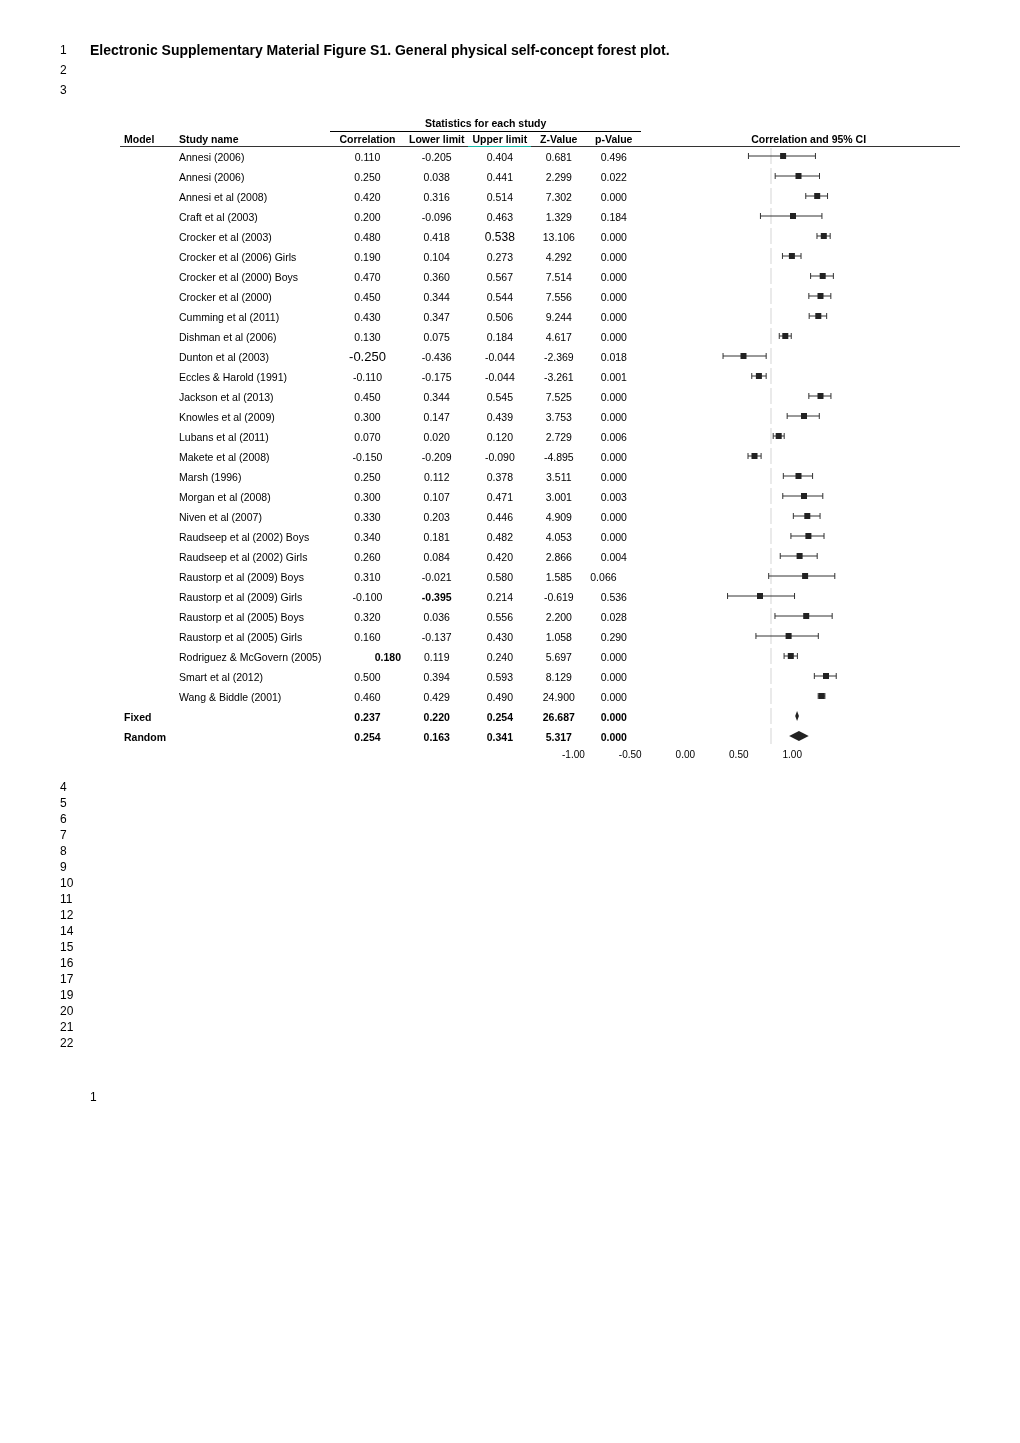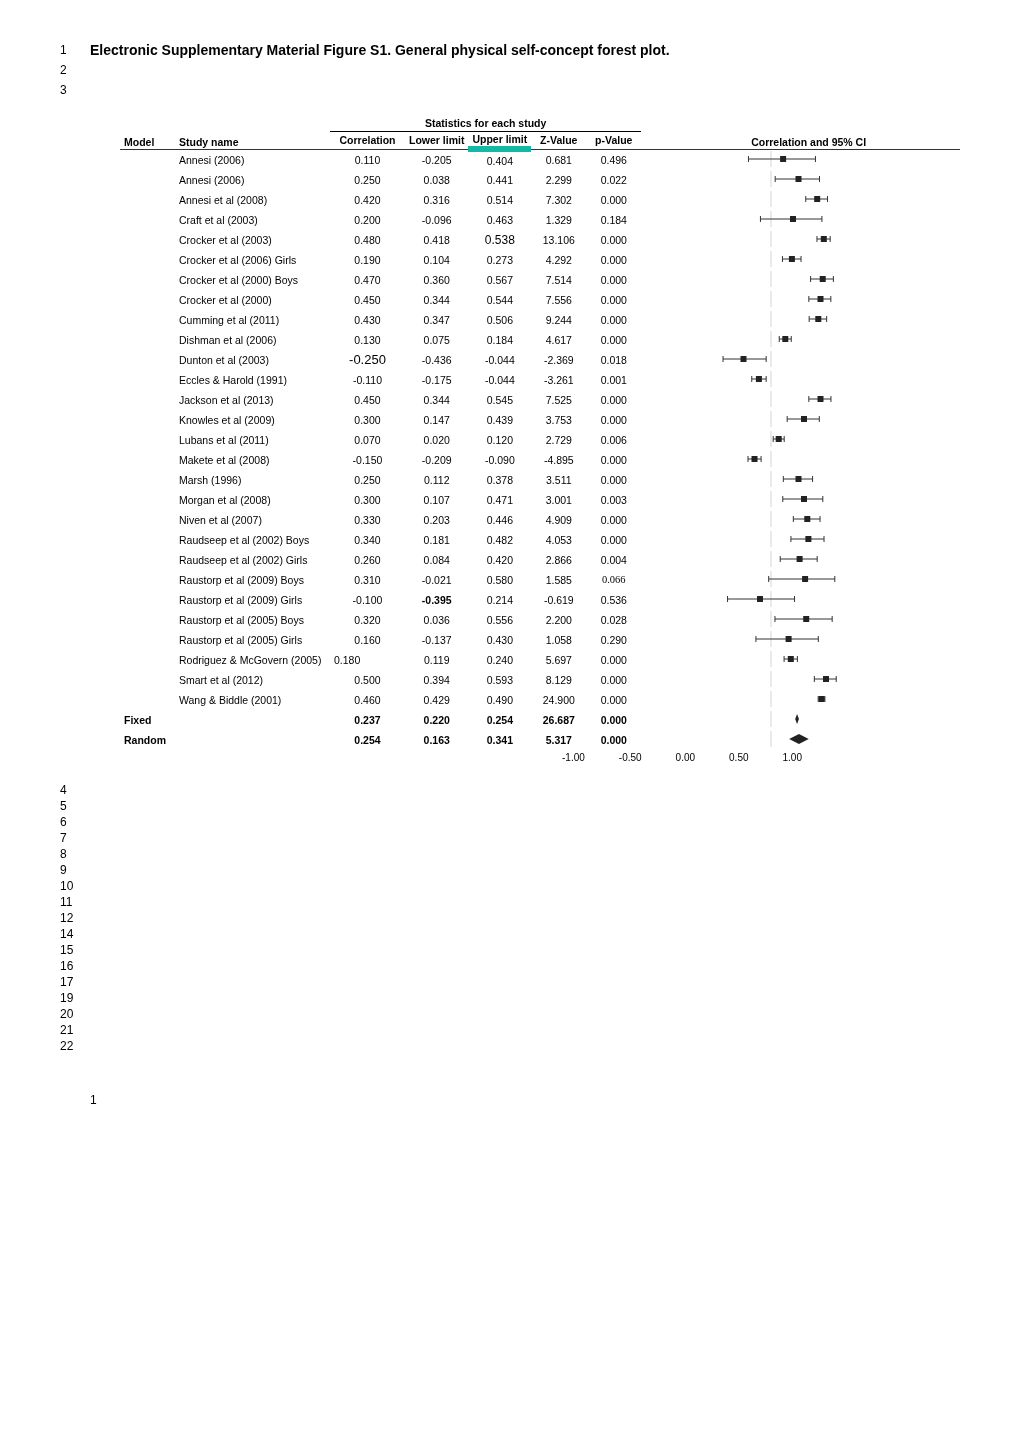--- a/index.html
+++ b/index.html
@@ -52,21 +52,21 @@
       <thead>
         <tr>
           <th class="col-model left-align" rowspan="2" style="font-size:10.5px; font-weight:bold; vertical-align:bottom; border-bottom:1px solid #333;">Model</th>
           <th class="col-study left-align" rowspan="2" style="font-size:10.5px; font-weight:bold; vertical-align:bottom; border-bottom:1px solid #333;">Study name</th>
           <th colspan="5" style="font-size:10.5px; font-weight:bold; text-align:center; border-bottom:1px solid #000; padding-bottom:2px;">Statistics for each study</th>
           <th rowspan="2" style="font-size:10.5px; font-weight:bold; text-align:center; vertical-align:bottom; border-bottom:1px solid #333; padding-left:20px;">Correlation and 95% CI</th>
         </tr>
         <tr>
           <th class="col-corr" style="font-size:10.5px; font-weight:bold; border-bottom:1px solid #333;">Correlation</th>
           <th class="col-lower" style="font-size:10.5px; font-weight:bold; border-bottom:1px solid #333;">Lower limit</th>
-          <th class="col-upper" style="font-size:10.5px; font-weight:bold; border-bottom:6px solid #14b8a6;text-align:right;">Upper limit</th>
+          <th class="col-upper" style="font-size:10.5px; font-weight:bold; border-bottom:1px solid #14b8a6;text-align:right;">Upper limit</th>
           <th class="col-zval" style="font-size:10.5px; font-weight:bold; border-bottom:1px solid #333;">Z-Value</th>
           <th class="col-pval" style="font-size:10.5px; font-weight:bold; border-bottom:1px solid #333;">p-Value</th>
         </tr>
       </thead>
       <tbody id="forest-tbody">
       <tr>
             <td style="font-size: 10.5px; line-height: 16px; font-weight: normal; padding: 1px 4px;"></td>
             <td style="font-size: 10.5px; line-height: 16px; font-weight: normal; padding: 1px 4px;">Annesi (2006)</td>
             <td style="font-size: 10.5px; line-height: 16px; text-align: center; font-weight: normal; padding: 1px 4px;">0.110</td>
             <td style="font-size: 10.5px; line-height: 16px; text-align: center; font-weight: normal; padding: 1px 4px;">-0.205</td>
@@ -401,21 +401,21 @@
                 <rect x="135.6" y="5" width="6" height="6" fill="#222"></rect>
               </svg></td>
           </tr>
           <tr>
             <td style="font-size: 10.5px; line-height: 16px; font-weight: normal; padding: 1px 4px;"></td>
             <td style="font-size: 10.5px; line-height: 16px; font-weight: normal; padding: 1px 4px;">Raustorp et al (2009) Boys</td>
             <td style="font-size: 10.5px; line-height: 16px; text-align: center; font-weight: normal; padding: 1px 4px;">0.310</td>
             <td style="font-size: 10.5px; line-height: 16px; text-align: center; font-weight: normal; padding: 1px 4px;">-0.021</td>
             <td style="font-size: 10.5px; line-height: 16px; text-align: center; font-weight: normal; padding: 1px 4px;">0.580</td>
             <td style="font-size: 10.5px; line-height: 16px; text-align: center; font-weight: normal; padding: 1px 4px;">1.585</td>
-            <td style="font-size: 10.5px; line-height: 16px; text-align: center; font-weight: normal; padding: 1px 4px; font-family: Liberation Serif, serif;">0.066</td>
+            <td style="font-size: 10.5px; line-height: 16px; font-weight: normal; padding: 1px 4px;">0.066</td>
             <td style="padding: 1px 4px 1px 20px;"><svg width="220" height="16">
                 <line x1="110" y1="0" x2="110" y2="16" stroke="#aaa" stroke-width="0.5"></line>
                 <line x1="107.69" y1="8" x2="173.8" y2="8" stroke="#333" stroke-width="1"></line>
                 <line x1="107.69" y1="5" x2="107.69" y2="11" stroke="#333" stroke-width="1"></line>
                 <line x1="173.8" y1="5" x2="173.8" y2="11" stroke="#333" stroke-width="1"></line>
                 <rect x="141.1" y="5" width="6" height="6" fill="#222"></rect>
               </svg></td>
           </tr>
           <tr>
             <td style="font-size: 10.5px; line-height: 16px; font-weight: normal; padding: 1px 4px;"></td>
@@ -461,21 +461,21 @@
                 <line x1="110" y1="0" x2="110" y2="16" stroke="#aaa" stroke-width="0.5"></line>
                 <line x1="94.92999999999999" y1="8" x2="157.29999999999998" y2="8" stroke="#333" stroke-width="1"></line>
                 <line x1="94.92999999999999" y1="5" x2="94.92999999999999" y2="11" stroke="#333" stroke-width="1"></line>
                 <line x1="157.29999999999998" y1="5" x2="157.29999999999998" y2="11" stroke="#333" stroke-width="1"></line>
                 <rect x="124.6" y="5" width="6" height="6" fill="#222"></rect>
               </svg></td>
           </tr>
           <tr>
             <td style="font-size: 10.5px; line-height: 16px; font-weight: normal; padding: 1px 4px;"></td>
             <td style="font-size: 10.5px; line-height: 16px; font-weight: normal; padding: 1px 4px;">Rodriguez &amp; McGovern (2005)</td>
-            <td style="font-size: 10.5px; line-height: 16px; text-align: left; font-weight: normal; padding: 1px 4px;">0.180</td>
+            <td style="font-size: 10.5px; line-height: 16px; text-align: right; font-weight: bold; padding: 1px 4px;">0.180</td>
             <td style="font-size: 10.5px; line-height: 16px; text-align: center; font-weight: normal; padding: 1px 4px;">0.119</td>
             <td style="font-size: 10.5px; line-height: 16px; text-align: center; font-weight: normal; padding: 1px 4px;">0.240</td>
             <td style="font-size: 10.5px; line-height: 16px; text-align: center; font-weight: normal; padding: 1px 4px;">5.697</td>
             <td style="font-size: 10.5px; line-height: 16px; text-align: center; font-weight: normal; padding: 1px 4px;">0.000</td>
             <td style="padding: 1px 4px 1px 20px;"><svg width="220" height="16">
                 <line x1="110" y1="0" x2="110" y2="16" stroke="#aaa" stroke-width="0.5"></line>
                 <line x1="123.09" y1="8" x2="136.4" y2="8" stroke="#333" stroke-width="1"></line>
                 <line x1="123.09" y1="5" x2="123.09" y2="11" stroke="#333" stroke-width="1"></line>
                 <line x1="136.4" y1="5" x2="136.4" y2="11" stroke="#333" stroke-width="1"></line>
                 <rect x="126.79999999999998" y="5" width="6" height="6" fill="#222"></rect>

